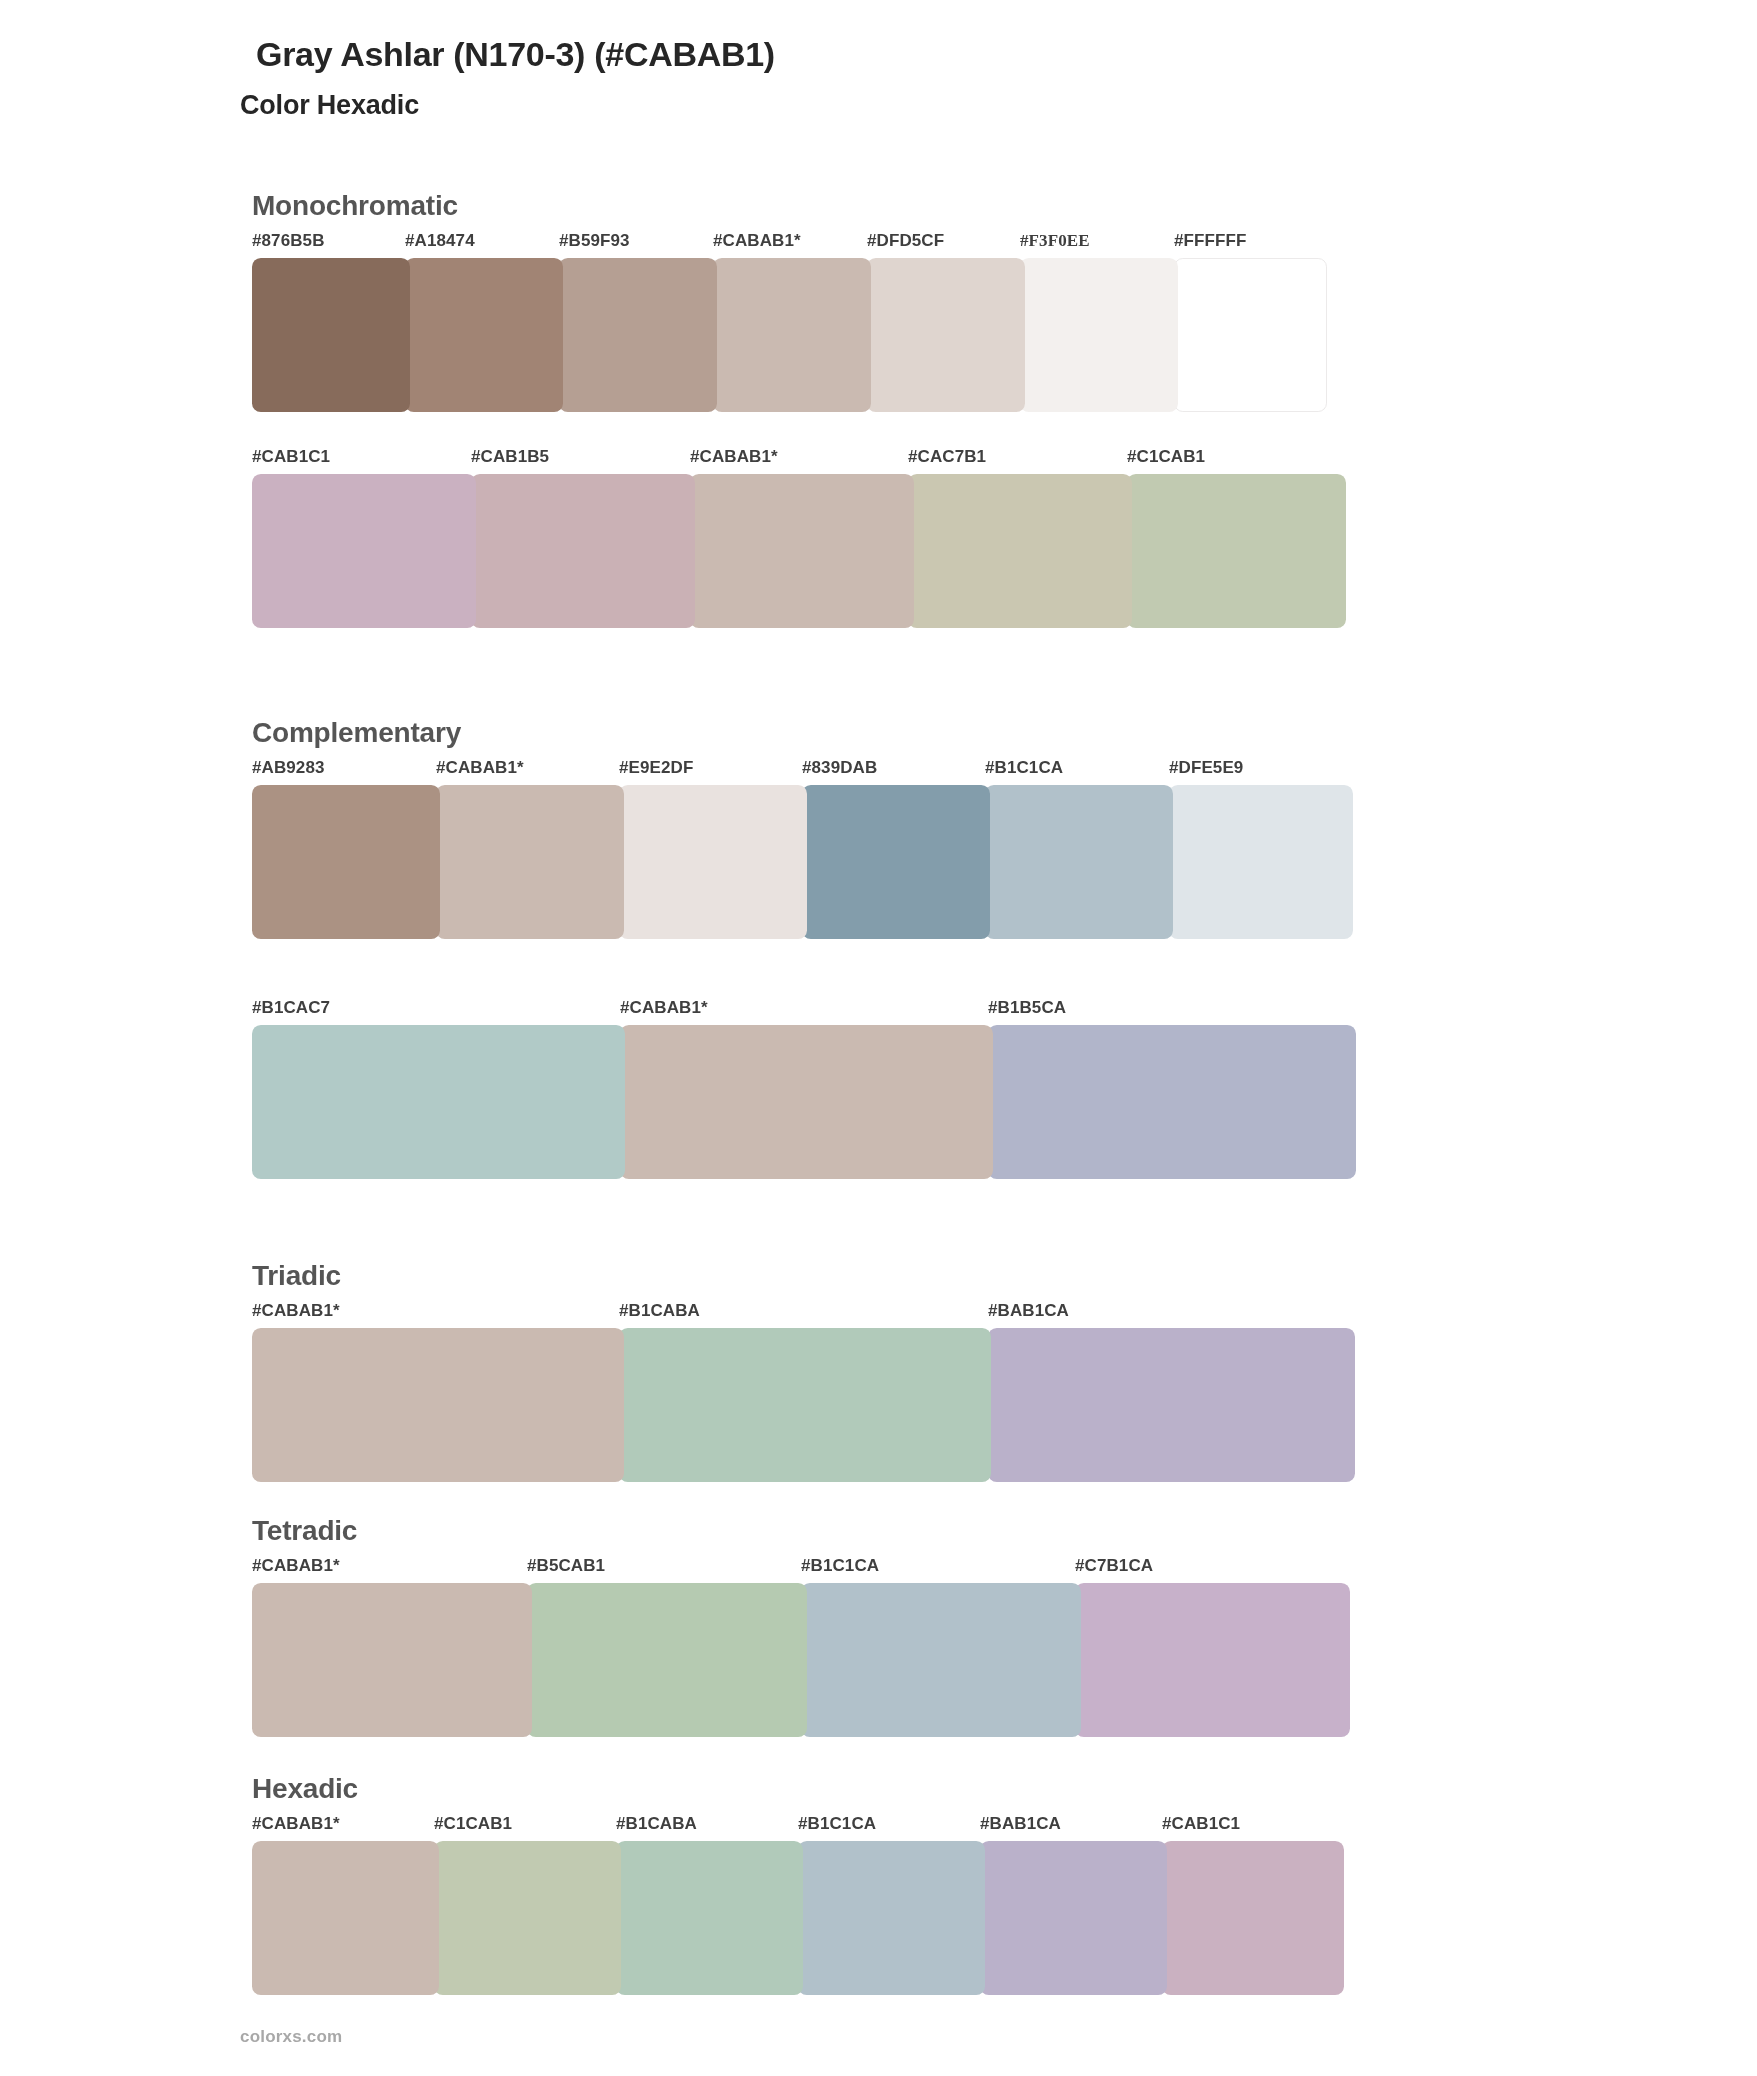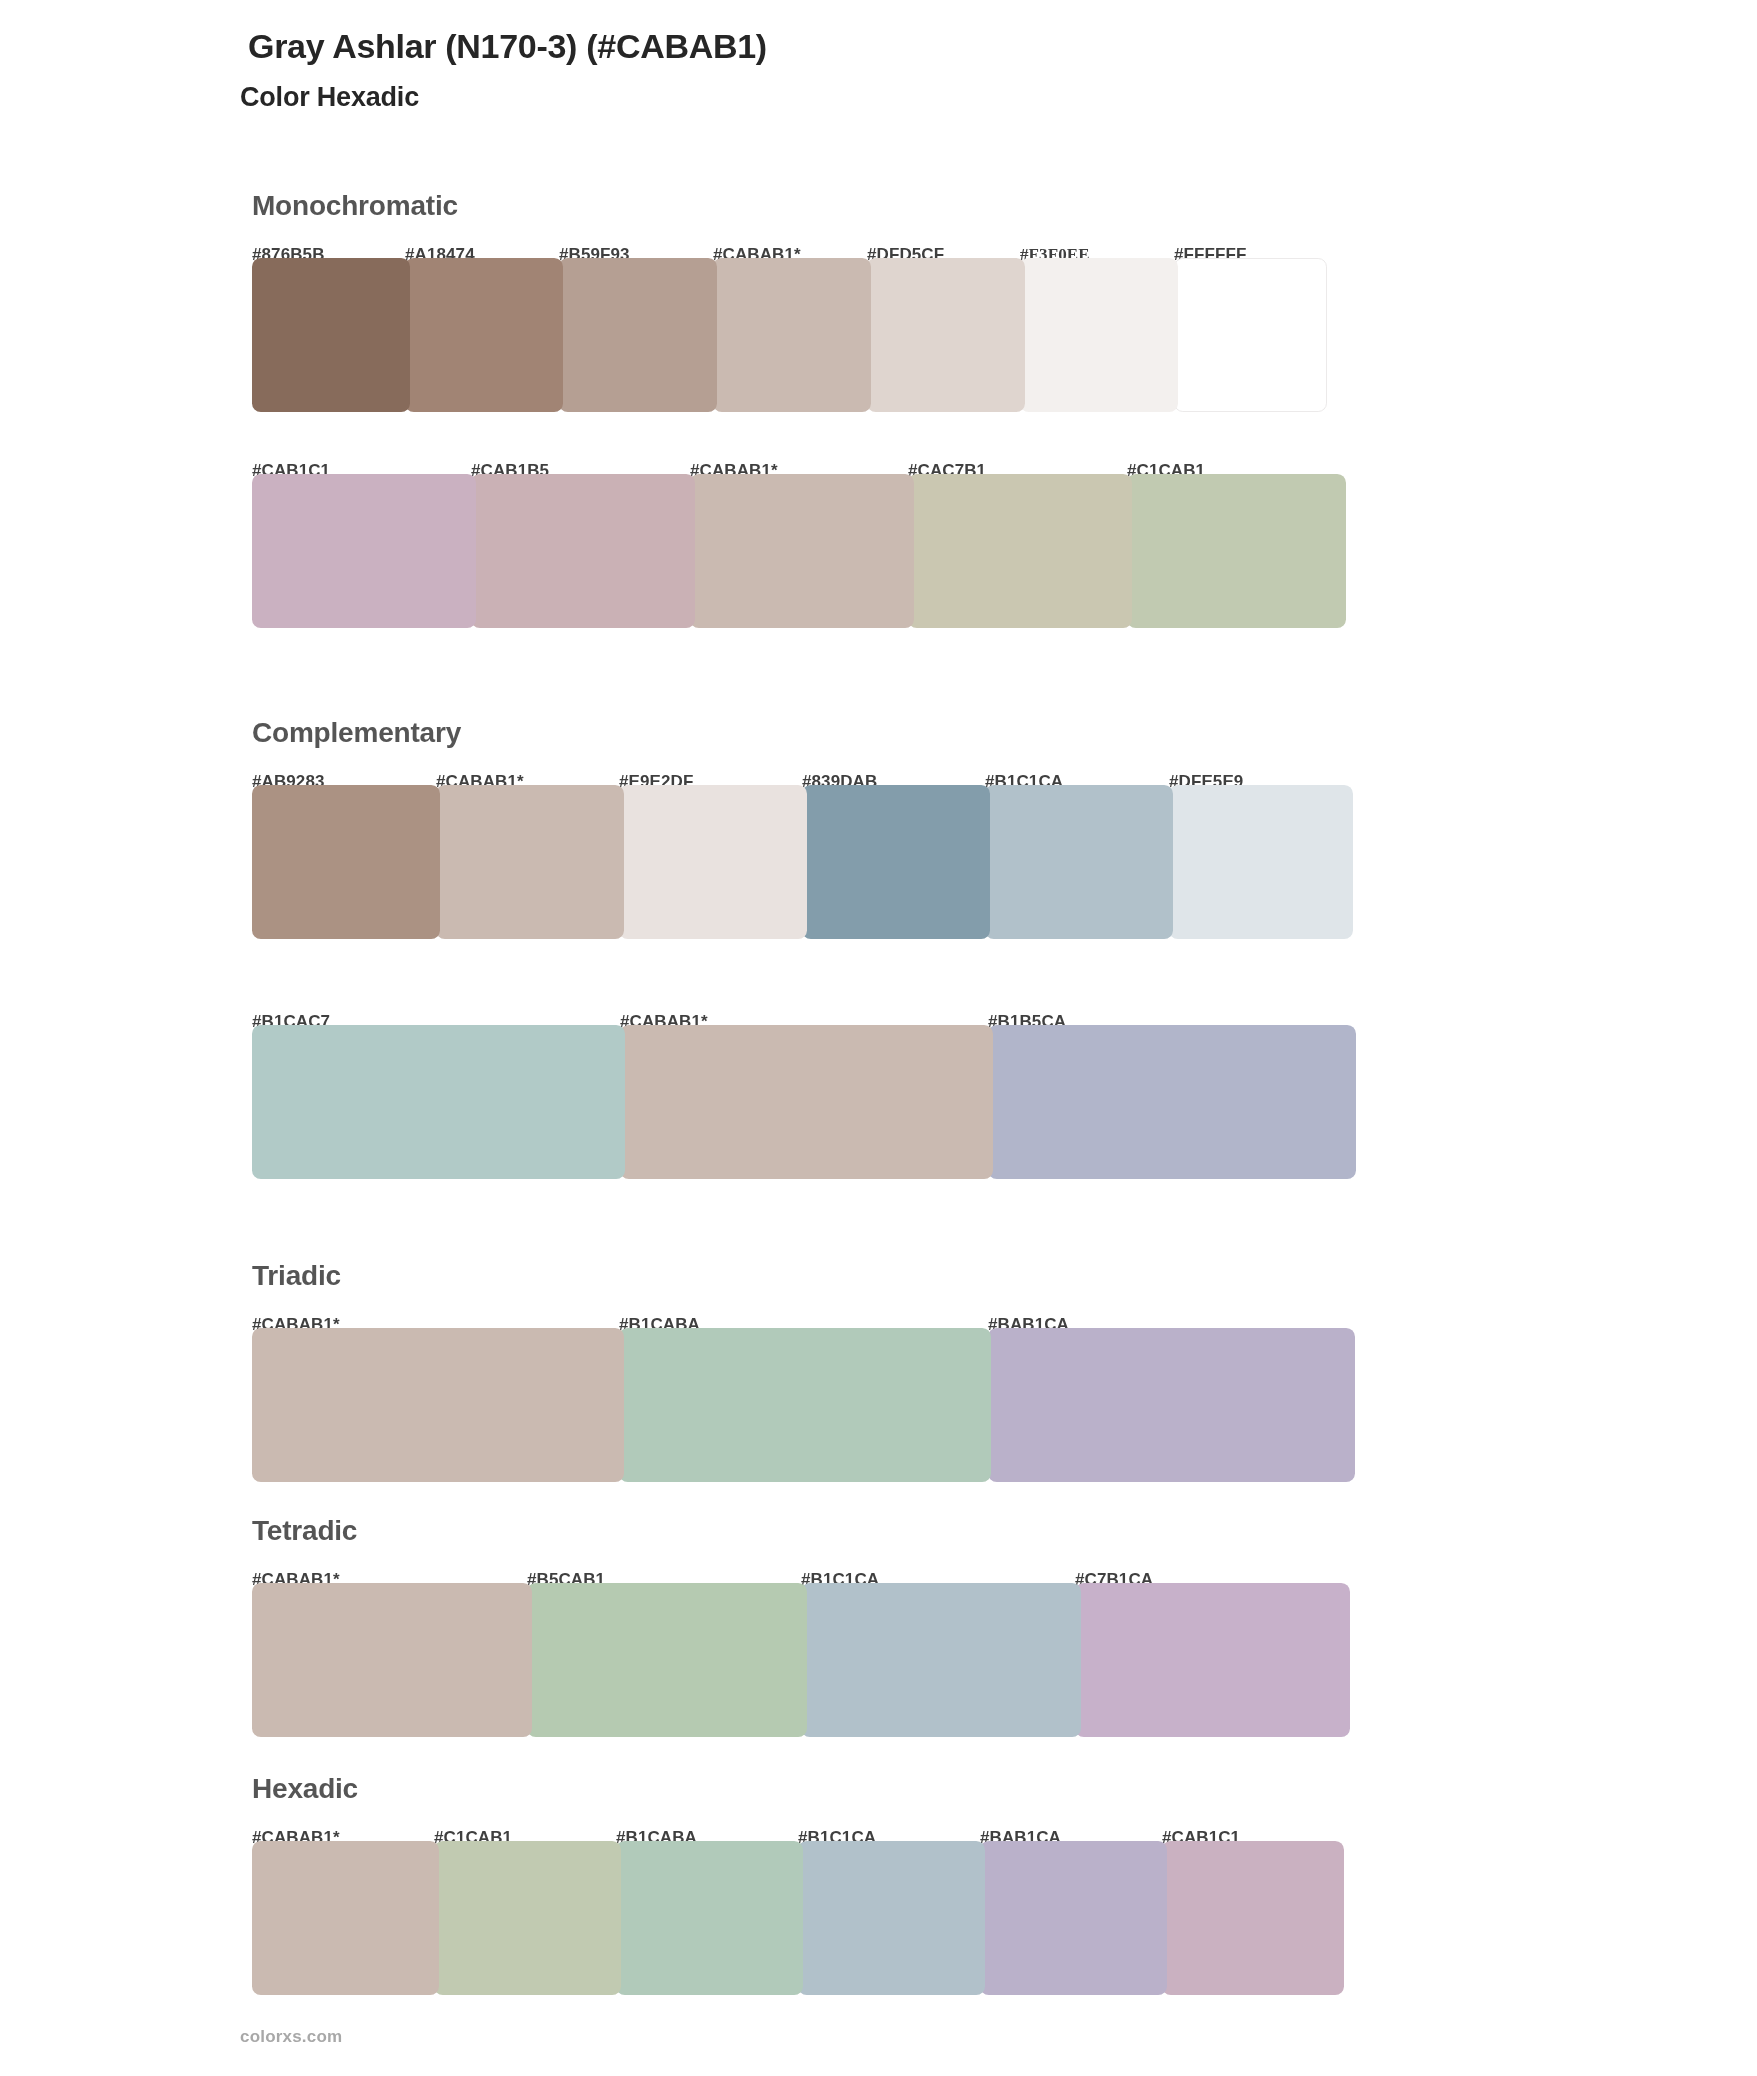--- a/index.html
+++ b/index.html
@@ -27,21 +27,21 @@
   .header {
     position: absolute;
     left: 240px;
     top: 17.6px;
   }
   .page-title {
     font-size: 34px;
     font-weight: bold;
     color: #262626;
     letter-spacing: -0.3px;
-    margin: 8px;
+    margin: 16px;
     line-height: 1.18;
     white-space: nowrap;
   }
   .page-subtitle {
     font-size: 27px;
     font-weight: bold;
     color: #262626;
     letter-spacing: -0.2px;
     margin: 0;
     margin-top: 16px;
@@ -71,21 +71,21 @@
     line-height: 1.0;
     white-space: nowrap;
   }
 
   .labels-row {
     position: relative;
     height: 24px;
   }
   .swatch-label {
     position: absolute;
-    top: 14px;
+    top: 0;
     font-size: 17px;
     font-weight: bold;
     color: #3f3f3f;
     letter-spacing: 0.1px;
     white-space: nowrap;
   }
 
   .swatch-row {
     position: relative;
     height: 154px;

